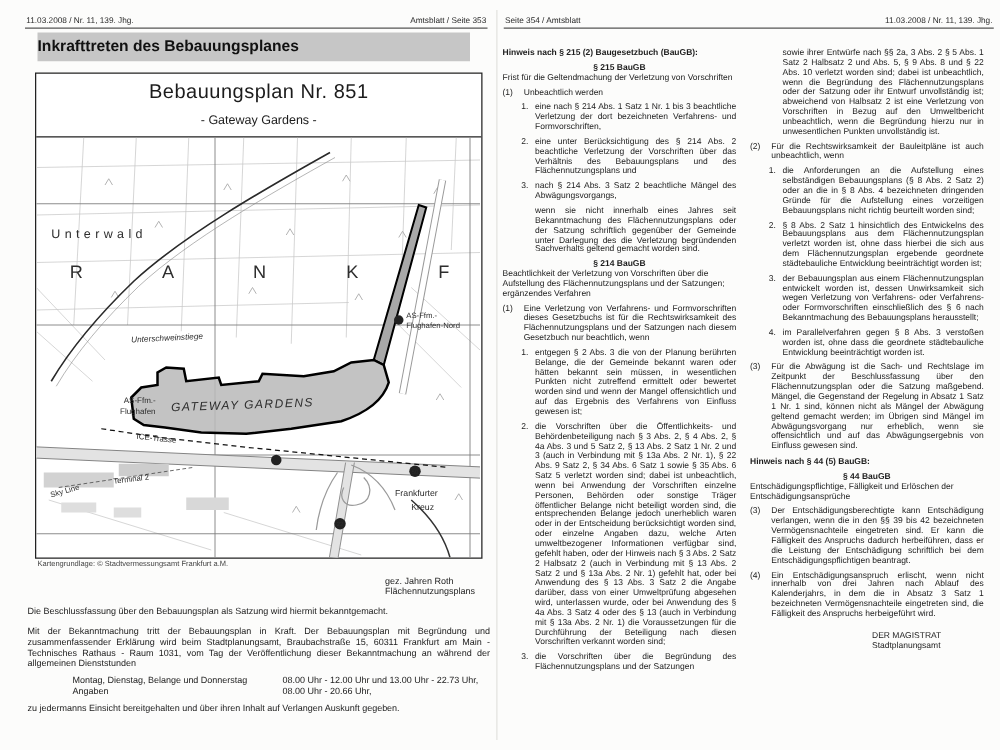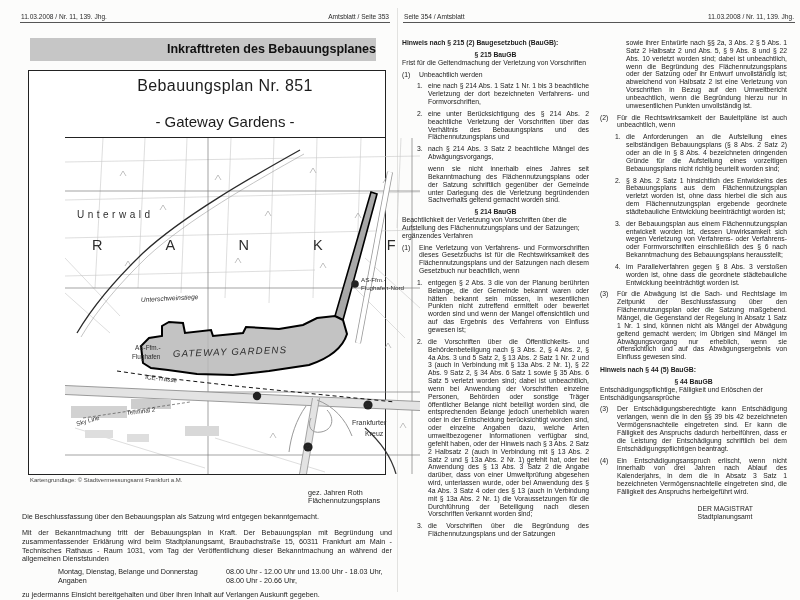--- a/index.html
+++ b/index.html
@@ -12,27 +12,27 @@
   .page { position:absolute; top:0; }
   #pageL { left:12px; width:380px; }
   #pageR { left:402px; width:393px; }
   .pagesep { position:absolute; left:397px; top:8px; bottom:8px; width:1px; background:#e2e2e0; }
 
   .hdr { display:flex; justify-content:space-between; font-size:6.6px;
          border-bottom:1px solid #555; padding:0 1px 2px 1px; margin-top:13px; color:#2a2a2a; }
   #pageL .hdr { margin-left:8px; margin-right:2px; }
   #pageR .hdr { margin-left:1px; }
 
-  .titlebar { margin:15px 16px 0 18px; background:#c6c6c6; text-align:right;
+  .titlebar { margin:3px 16px 0 18px; background:#c6c6c6; text-align:left;
               font-weight:700; font-size:12.5px; padding:4px 0 5px; color:#111; }
 
-  .mapframe { margin:9px 8px 0 16px; border:1.2px solid #222; background:#fff; width:358px; box-sizing:border-box;padding-left:36px; }
+  .mapframe { margin:9px 8px 0 16px; border:1.2px solid #222; background:#fff; width:358px; box-sizing:border-box; }
   .maptitle { text-align:center; border-bottom:1px solid #222; padding:6px 0 7px; }
   .mt1 { font-size:16px; letter-spacing:0.4px; }
-  .mt2 { font-size:15px; margin-top:18px; }
+  .mt2 { font-size:10px; margin-top:8px; }
   svg.map { display:block; width:355px; height:336px; }
   svg.map text { fill:#2d2d2d; }
 
   .cap { font-size:6px; color:#444; margin:2px 0 0 18px; }
   .bodyp { font-size:7.2px; line-height:8.9px; text-align:justify; margin:7px 0 0 10px; }
   .sig { font-size:7.2px; line-height:8.4px; width:fit-content; margin:6px 12px 0 auto; }
   .hours { display:grid; grid-template-columns:168px auto; font-size:7.2px; line-height:8.8px; margin:4px 0 0 46px; }
   .closing { margin-top:5px; }
 
   .cols { display:flex; gap:11px; margin-top:16px; }
@@ -172,26 +172,26 @@
   </div>
 
   <div class="cap">Kartengrundlage: © Stadtvermessungsamt Frankfurt a.M.</div>
 
 
   <div class="sig">
     <div>gez. Jahren Roth</div>
     <div>Flächennutzungsplans</div>
   </div>
 
-  <div class="bodyp">Die Beschlussfassung über den Bebauungsplan als Satzung wird entgegen bekanntgemacht.</div>
+  <div class="bodyp">Die Beschlussfassung über den Bebauungsplan als Satzung wird hiermit bekanntgemacht.</div>
   <div class="bodyp">Mit der Bekanntmachung tritt der Bebauungsplan in Kraft. Der Bebauungsplan mit Begründung und zusammenfassender Erklärung wird beim Stadtplanungsamt, Braubachstraße 15, 60311 Frankfurt am Main - Technisches Rathaus - Raum 1031, vom Tag der Veröffentlichung dieser Bekanntmachung an während der allgemeinen Dienststunden</div>
 
   <div class="hours">
     <span>Montag, Dienstag, Belange und Donnerstag</span>
-    <span>08.00 Uhr - 12.00 Uhr und 13.00 Uhr - 18.03 Uhr,</span>
+    <span>08.00 Uhr - 12.00 Uhr und 13.00 Uhr - 22.73 Uhr,</span>
     <span>Angaben</span>
     <span>08.00 Uhr - 20.66 Uhr,</span>
   </div>
 
   <div class="bodyp closing">zu jedermanns Einsicht bereitgehalten und über ihren Inhalt auf Verlangen Auskunft gegeben.</div>
 </div>
 
 <div class="page" id="pageR">
   <div class="hdr">
     <span>Seite 354 / Amtsblatt</span>

